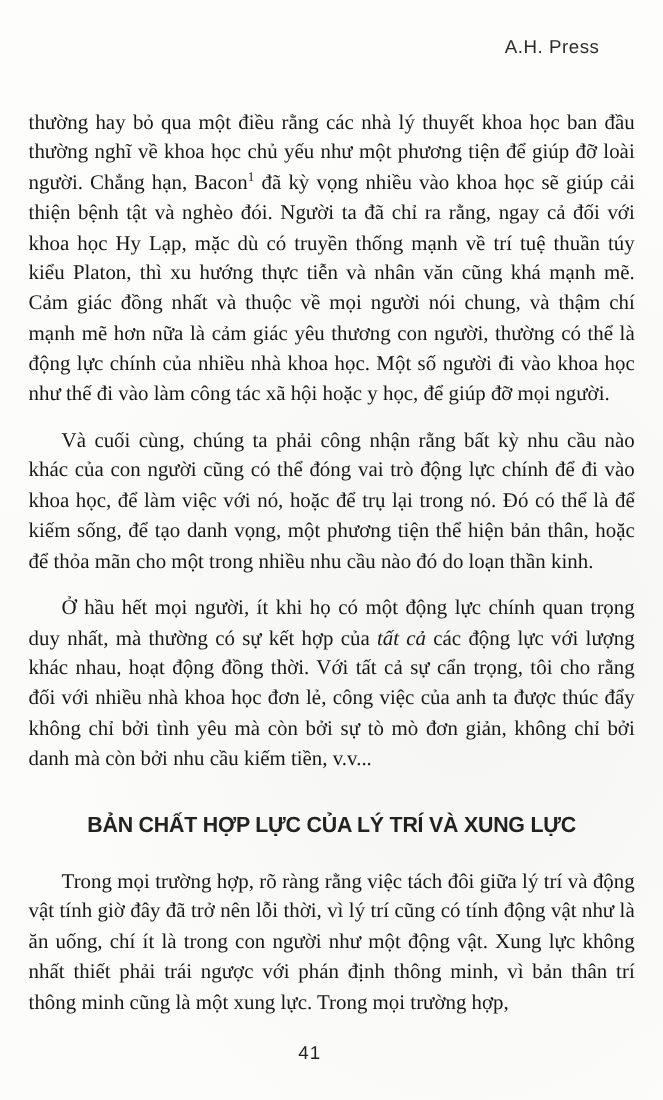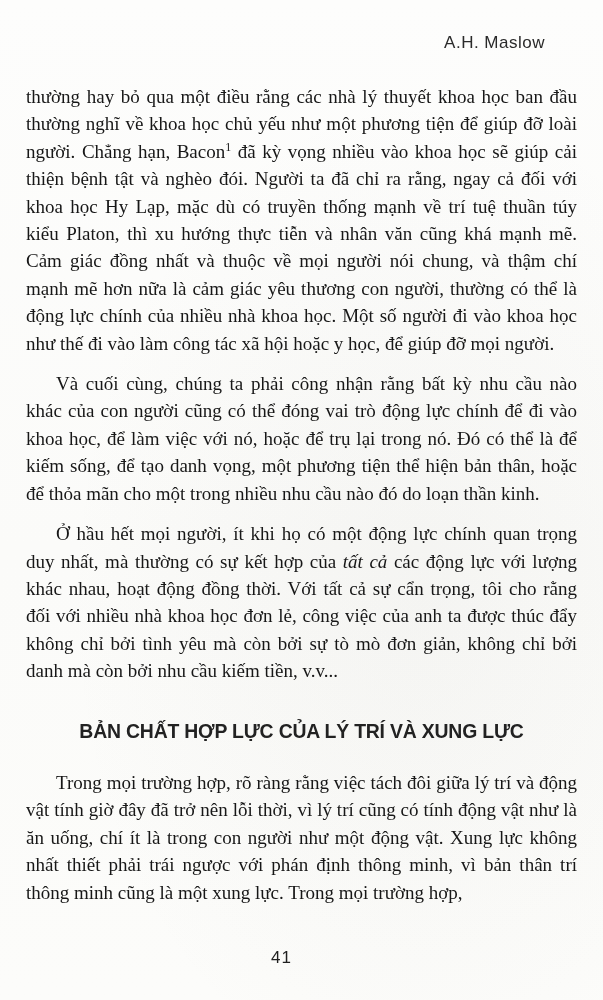--- a/index.html
+++ b/index.html
@@ -36,21 +36,21 @@
     top: 83px;
     left: 26px;
     width: 551px;
     font-family: "Liberation Serif", "DejaVu Serif", serif;
     font-size: 19px;
     line-height: 27.4px;
     text-align: justify;
     color: #171717;
   }
   .text-block p {
-    margin: 0 0 13px 0;
+    margin: 15px 0 13px 0;
   }
   .text-block p.indent {
     text-indent: 30px;
   }
   sup.fn-ref {
     font-size: 12px;
     line-height: 0;
     vertical-align: super;
   }
   .section-heading {
@@ -96,21 +96,21 @@
     font-size: 17px;
     color: #1f1f1f;
     letter-spacing: 1px;
   }
 </style>
 </head>
 <body>
 
 <div class="page">
 
-  <div class="running-header">A.H. Maslow</div>
+  <div class="running-header">A.H. Press</div>
 
   <div class="text-block">
 
     <p><span>thường hay bỏ qua một điều rằng các nhà lý thuyết khoa học ban đầu thường nghĩ về khoa học chủ yếu như một phương tiện để giúp đỡ loài người. Chẳng hạn, Bacon</span><sup class="fn-ref">1</sup><span> đã kỳ vọng nhiều vào khoa học sẽ giúp cải thiện bệnh tật và nghèo đói. Người ta đã chỉ ra rằng, ngay cả đối với khoa học Hy Lạp, mặc dù có truyền thống mạnh về trí tuệ thuần túy kiểu Platon, thì xu hướng thực tiễn và nhân văn cũng khá mạnh mẽ. Cảm giác đồng nhất và thuộc về mọi người nói chung, và thậm chí mạnh mẽ hơn nữa là cảm giác yêu thương con người, thường có thể là động lực chính của nhiều nhà khoa học. Một số người đi vào khoa học như thế đi vào làm công tác xã hội hoặc y học, để giúp đỡ mọi người.</span></p>
 
     <p class="indent">Và cuối cùng, chúng ta phải công nhận rằng bất kỳ nhu cầu nào khác của con người cũng có thể đóng vai trò động lực chính để đi vào khoa học, để làm việc với nó, hoặc để trụ lại trong nó. Đó có thể là để kiếm sống, để tạo danh vọng, một phương tiện thể hiện bản thân, hoặc để thỏa mãn cho một trong nhiều nhu cầu nào đó do loạn thần kinh.</p>
 
     <p class="indent"><span>Ở hầu hết mọi người, ít khi họ có một động lực chính quan trọng duy nhất, mà thường có sự kết hợp của </span><i>tất cả</i><span> các động lực với lượng khác nhau, hoạt động đồng thời. Với tất cả sự cẩn trọng, tôi cho rằng đối với nhiều nhà khoa học đơn lẻ, công việc của anh ta được thúc đẩy không chỉ bởi tình yêu mà còn bởi sự tò mò đơn giản, không chỉ bởi danh mà còn bởi nhu cầu kiếm tiền, v.v...</span></p>
 
     <h2 class="section-heading">BẢN CHẤT HỢP LỰC CỦA LÝ TRÍ VÀ XUNG LỰC</h2>

